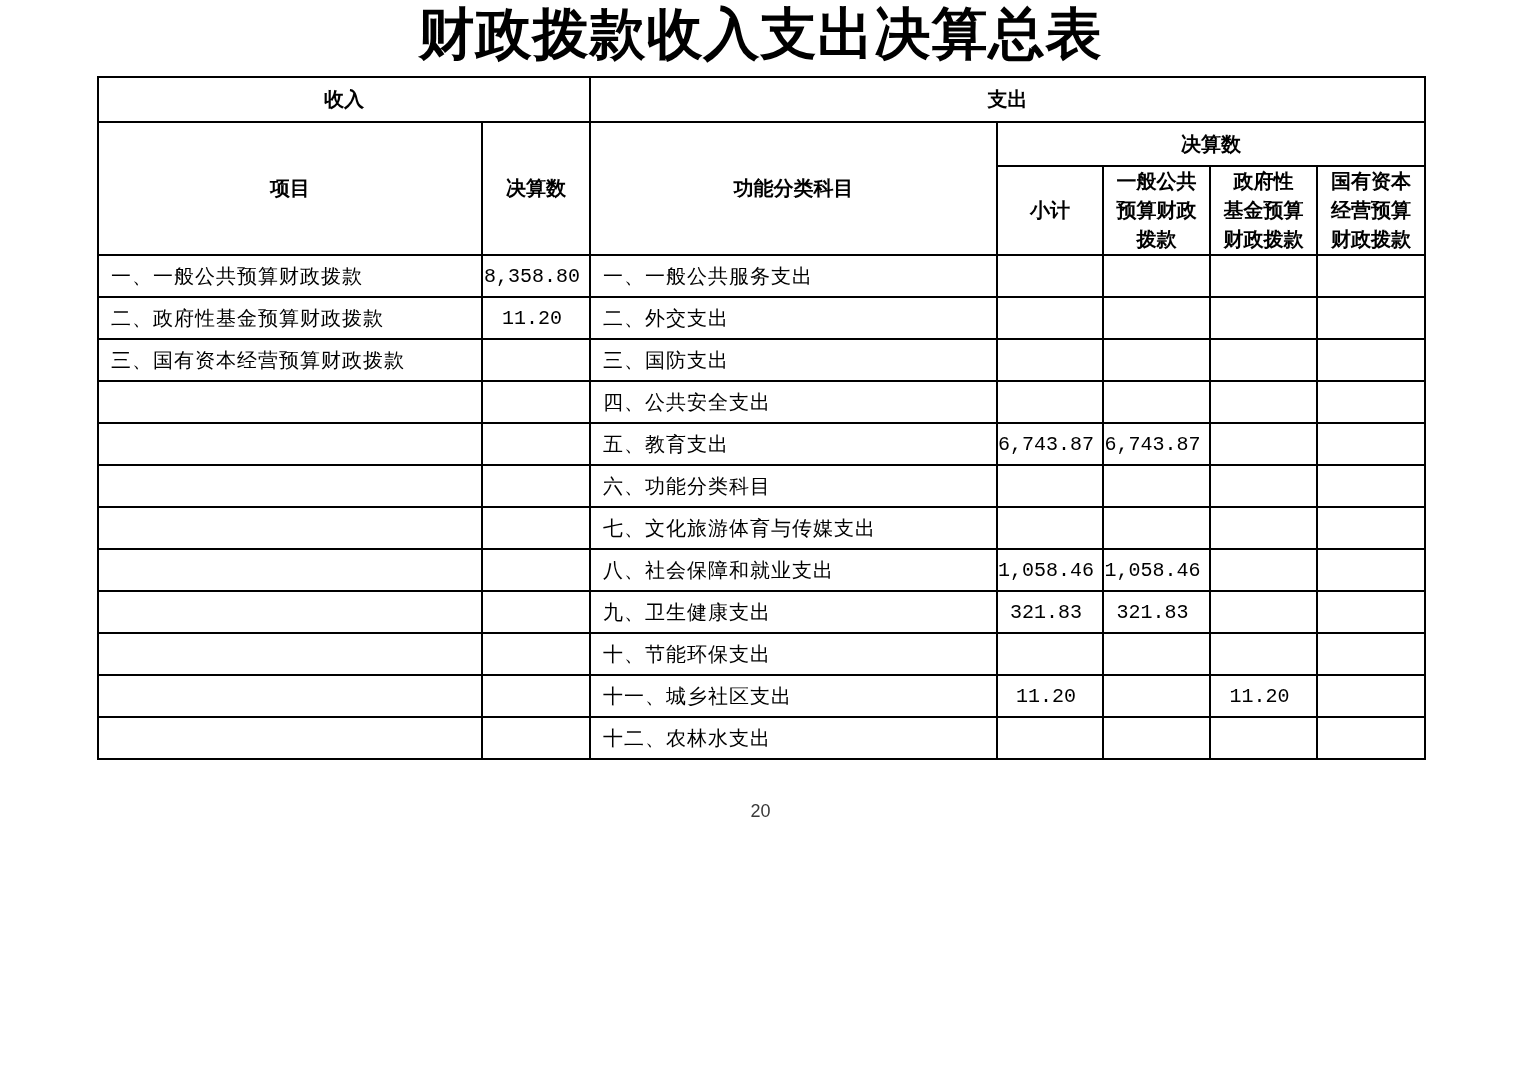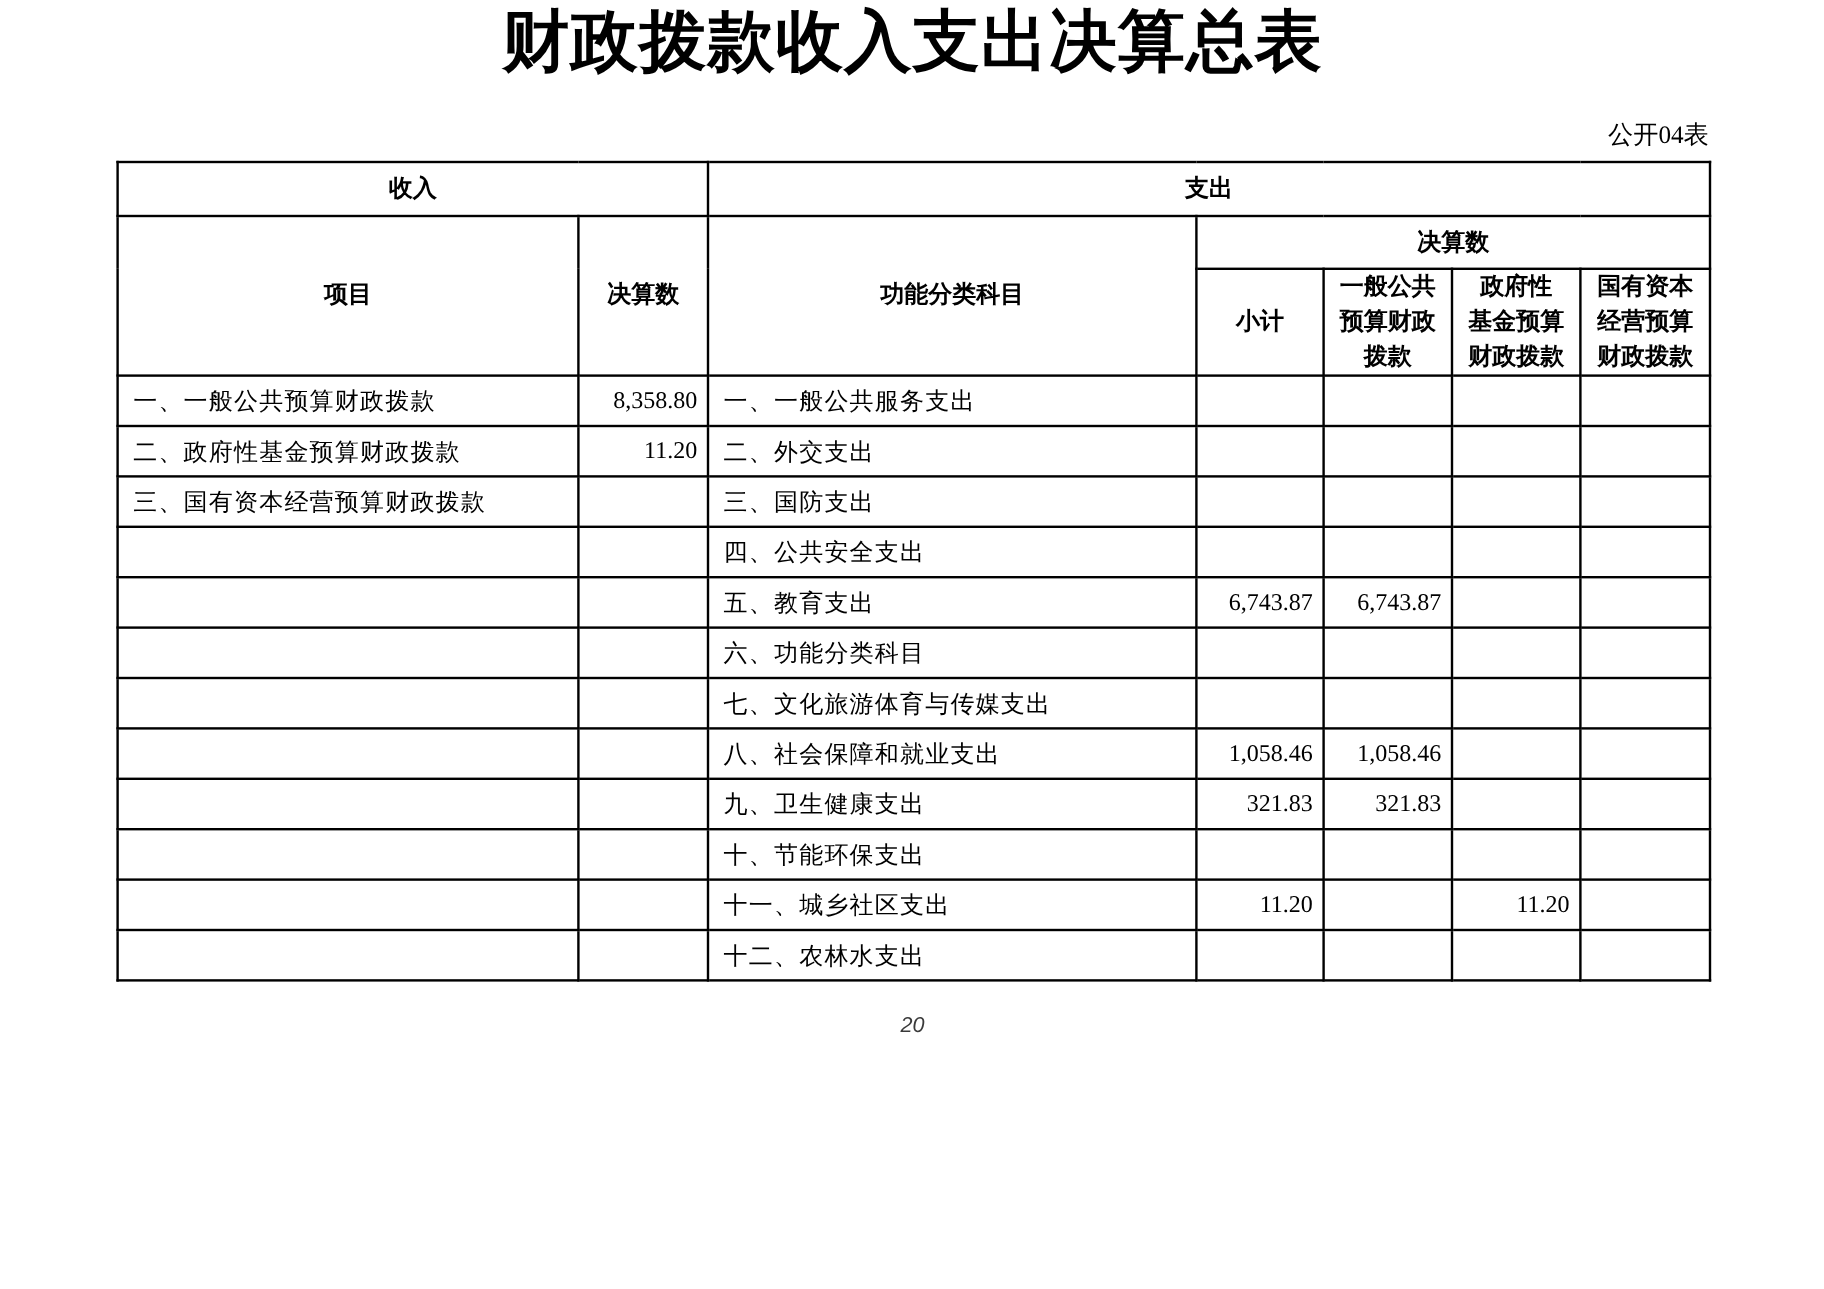--- a/index.html
+++ b/index.html
@@ -63,40 +63,38 @@
   tr.hrowB1 { height: 44px; }
   tr.hrowB2 { height: 86px; }
   tr.drow   { height: 42px; }
   td.c-item {
     text-align: left;
     padding-left: 12px;
     font-family: "Liberation Serif", "DejaVu Serif", serif;
     letter-spacing: 1px;
   }
   td.c-num {
-    text-align: right;
+    text-align: center;
     padding-right: 8px;
-    font-family: Liberation Serif, serif;
+    font-family: Liberation Mono, monospace;
   }
   .page-number {
-    margin-top: 26px;
+    margin-top: 41px;
     text-align: center;
     font-size: 18px;
     color: #3a3a3a;
-    font-style: italic;
   }
 </style>
 </head>
 <body>
 
 <div class="content">
 
   <h1 class="doc-title">财政拨款收入支出决算总表</h1>
 
-  <div class="table-no-line kaiti">公开04表</div>
 
 
   <table class="fin">
     <colgroup>
       <col style="width:384px">
       <col style="width:108px">
       <col style="width:407px">
       <col style="width:106px">
       <col style="width:107px">
       <col style="width:107px">

